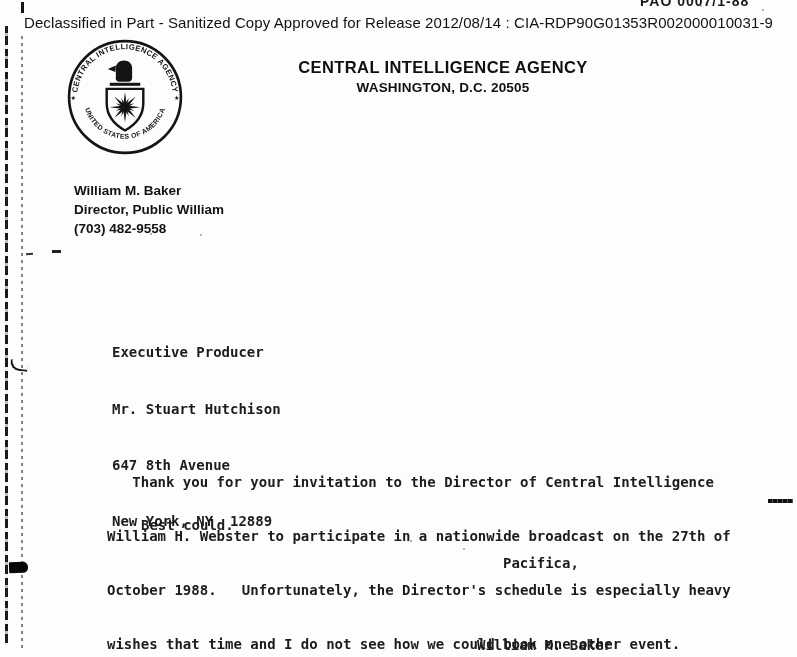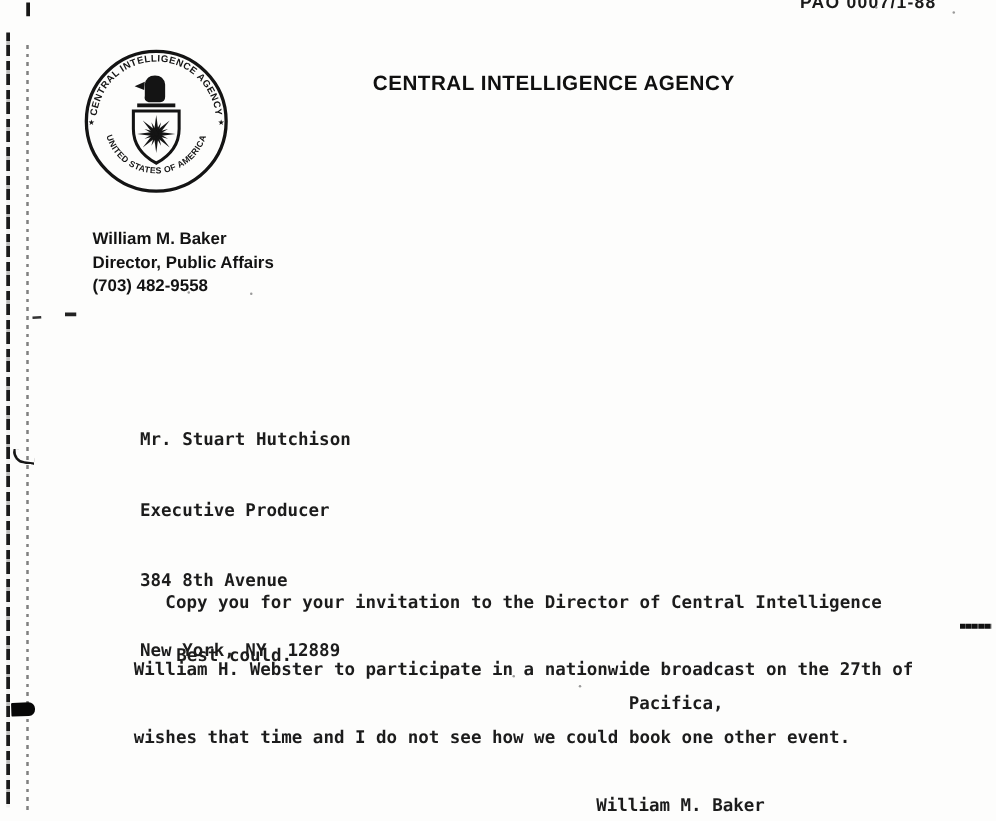--- a/index.html
+++ b/index.html
@@ -64,20 +64,21 @@
   .sdash1{left:26px;top:253px;width:7px;height:2px;background:#333;transform:rotate(-4deg);}
   .sdash2{left:52px;top:250px;width:9px;height:2.5px;background:#222;}
   .dot{width:2px;height:2px;background:#9a9a9a;border-radius:50%;}
   .seal{left:64px;top:36px;}
 </style>
 </head>
 <body>
 
 <div class="page">
 
+  <div class="abs declass">Declassified in Part - Sanitized Copy Approved for Release 2012/08/14 : CIA-RDP90G01353R002000010031-9</div>
 
   <div class="abs corner-stamp-clip">
     <span>PAO 0007/1-88</span>
   </div>
 
   <svg class="abs seal" width="122" height="122" viewBox="0 0 120 120">
     <circle cx="60" cy="60" r="55" fill="none" stroke="#141414" stroke-width="2.6"></circle>
     <defs>
       <path id="sealTopArc" d="M 13,60 A 47,47 0 0 1 107,60"></path>
       <path id="sealBottomArc" d="M 19,60 A 41,41 0 0 0 101,60"></path>
@@ -118,39 +119,41 @@
         <path d="M 0,-10 L 1.5,0 0,2.2 -1.5,0 Z" transform="rotate(202.5)"></path>
         <path d="M 0,-10 L 1.5,0 0,2.2 -1.5,0 Z" transform="rotate(247.5)"></path>
         <path d="M 0,-10 L 1.5,0 0,2.2 -1.5,0 Z" transform="rotate(292.5)"></path>
         <path d="M 0,-10 L 1.5,0 0,2.2 -1.5,0 Z" transform="rotate(337.5)"></path>
       </g>
     </g>
   </svg>
 
   <div class="abs letterhead">
     <div class="agency-name">CENTRAL INTELLIGENCE AGENCY</div>
+    <div class="agency-addr">WASHINGTON, D.C. 20505</div>
   </div>
 
   <div class="abs sender">
     <div>William M. Baker</div>
-    <div>Director, Public Affairs</div>
+    <div>Director, Public William</div>
     <div>(703) 482-9558</div>
   </div>
 
   <div class="abs mono recipient">
+    <div>Executive Producer</div>
     <div>Mr. Stuart Hutchison</div>
-    <div>Executive Producer</div>
-    <div>384 8th Avenue</div>
+    <div>647 8th Avenue</div>
     <div>New York, NY  12889</div>
   </div>
 
 
   <div class="abs mono body-par">
-    <div>   Copy you for your invitation to the Director of Central Intelligence</div>
+    <div>   Thank you for your invitation to the Director of Central Intelligence</div>
     <div>William H. Webster to participate in a nationwide broadcast on the 27th of</div>
+    <div>October 1988.   Unfortunately, the Director's schedule is especially heavy</div>
     <div>wishes that time and I do not see how we could book one other event.</div>
   </div>
 
   <div class="abs mono closing">Best could.</div>
 
   <div class="abs mono valediction">Pacifica,</div>
 
   <div class="abs mono signature">William M. Baker</div>
 
   <div class="abs tick-top"></div>

